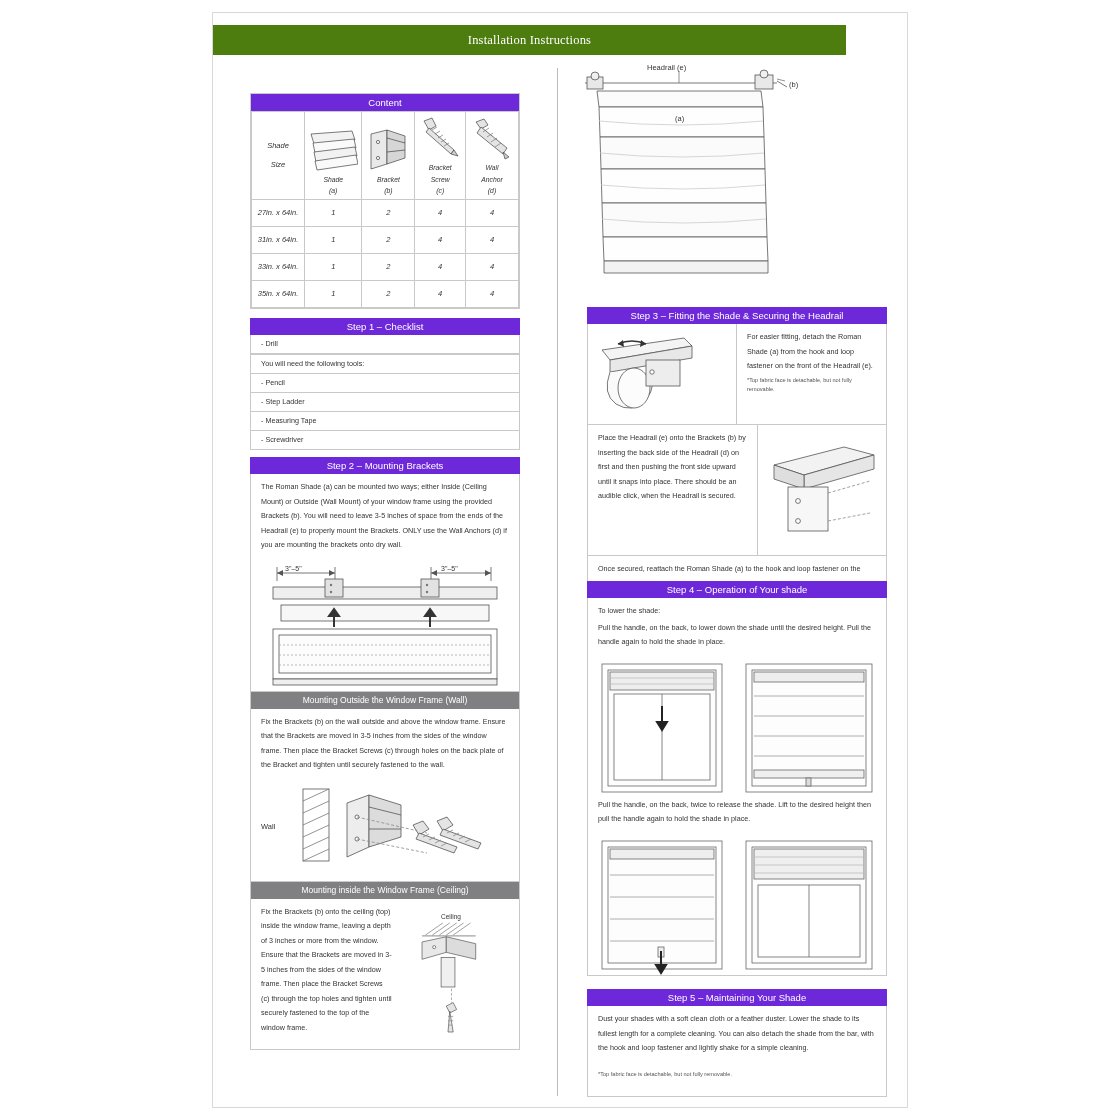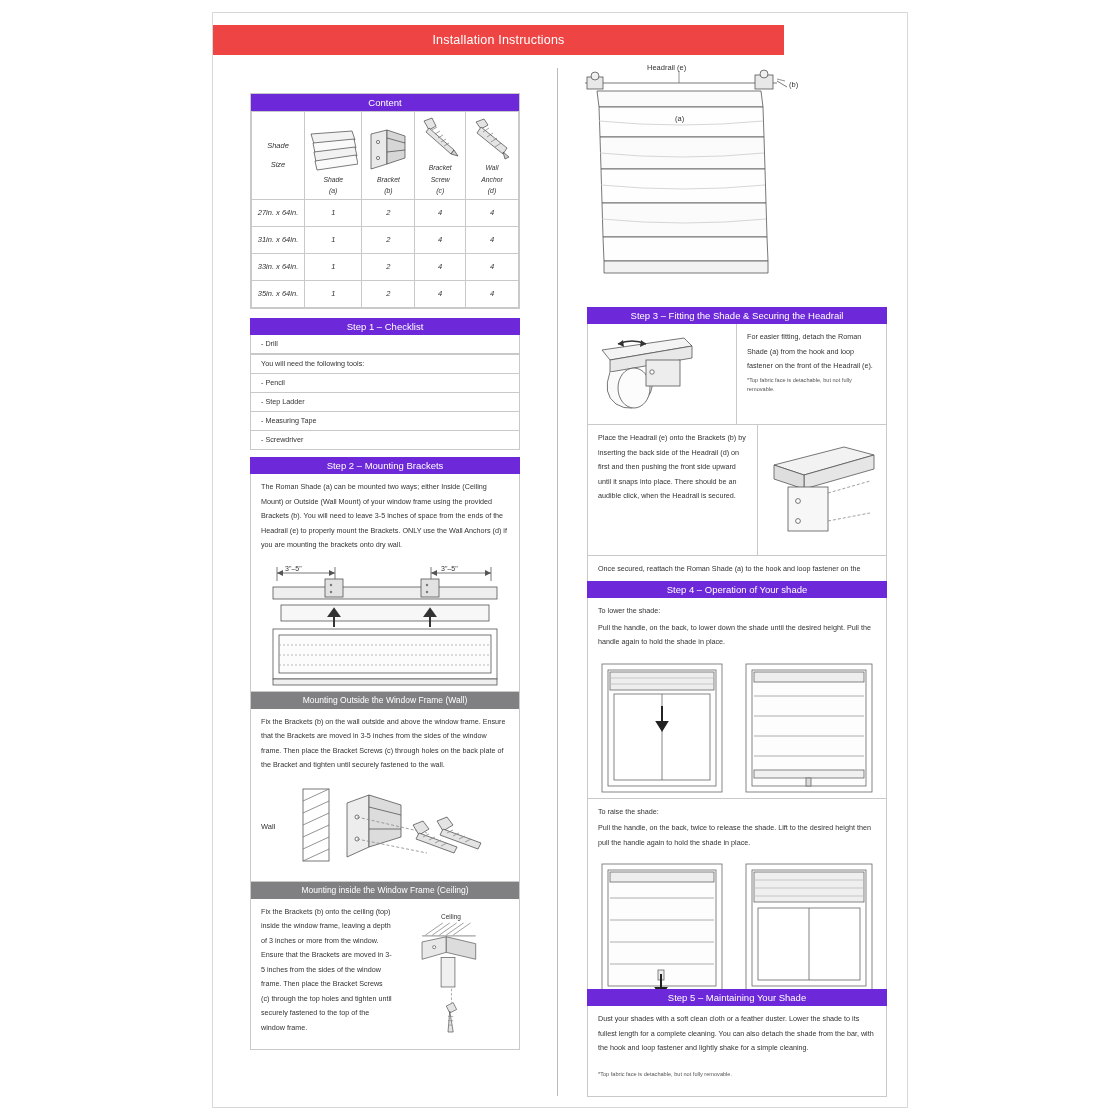--- a/index.html
+++ b/index.html
@@ -21,29 +21,30 @@
     width: 696px;
     height: 1096px;
     background: #ffffff;
     border: 1px solid #d8d8d8;
     box-sizing: border-box;
   }
   .title-bar {
     position: absolute;
     left: 0px;
     top: 12px;
-    width: 571px;
+    width: 633px;
     height: 30px;
-    background: #ef4444;
+    background: #4d7c0f;
     color: #ffffff;
     font-size: 12.5px;
     display: flex;
     align-items: center;
     justify-content: center;
     letter-spacing: .2px;
+    font-family: Liberation Serif, serif;
   }
   .divider {
     position: absolute;
     left: 344px;
     top: 55px;
     width: 1px;
     height: 1028px;
     background: #bbb;
   }
 
@@ -484,21 +485,20 @@
             <rect x="166" y="14" width="110" height="10" fill="#eeeeee"></rect>
             <line x1="166" y1="38" x2="276" y2="38" stroke="#999"></line>
             <line x1="166" y1="58" x2="276" y2="58" stroke="#999"></line>
             <line x1="166" y1="78" x2="276" y2="78" stroke="#999"></line>
             <line x1="166" y1="98" x2="276" y2="98" stroke="#999"></line>
             <rect x="166" y="112" width="110" height="8" fill="#f0f0f0"></rect>
             <rect x="218" y="120" width="5" height="8" fill="#ddd"></rect>
           </g>
         </svg>
       </div>
-      <div class="body-text" style="padding-bottom:2px;border-top:1px solid #c9c9c9;">To raise the shade:</div>
       <div class="body-text" style="padding-top:0;">Pull the handle, on the back, twice to release the shade. Lift to the desired height then pull the handle again to hold the shade in place.</div>
       <div>
         <svg class="illus" viewBox="0 0 298 140" width="298" height="140">
           <g stroke="#666" fill="none" stroke-width="0.8">
             <rect x="14" y="6" width="120" height="128" fill="#fff"></rect>
             <rect x="20" y="12" width="108" height="116" fill="#fdfdfd"></rect>
             <rect x="22" y="14" width="104" height="10" fill="#eeeeee"></rect>
             <line x1="22" y1="40" x2="126" y2="40" stroke="#999"></line>
             <line x1="22" y1="62" x2="126" y2="62" stroke="#999"></line>
             <line x1="22" y1="84" x2="126" y2="84" stroke="#999"></line>

